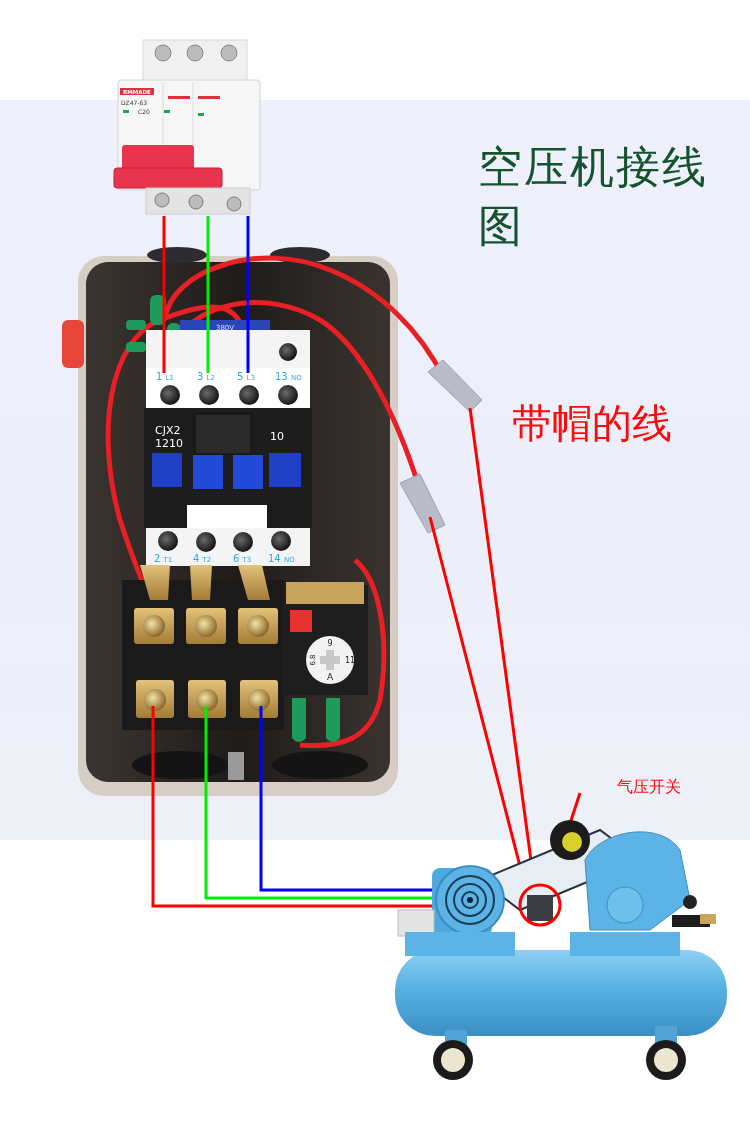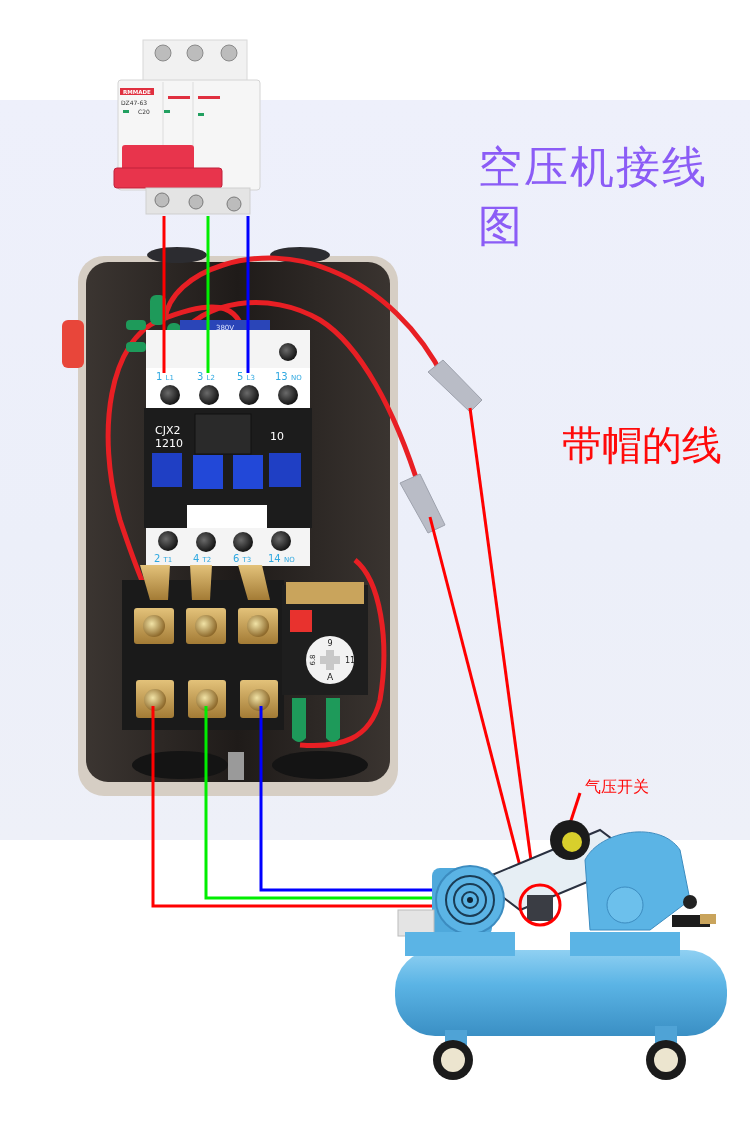--- a/index.html
+++ b/index.html
@@ -1,22 +1,22 @@
 <!DOCTYPE html>
 <html><head>
 <meta charset="utf-8">
 <style>
   html, body { margin: 0; padding: 0; }
   body { width: 750px; height: 1134px; position: relative; overflow: hidden; background: #ffffff; font-family: "DejaVu Sans", sans-serif; }
   #stage { position: absolute; left: 0; top: 0; width: 750px; height: 1134px; }
   .bg-band { position: absolute; left: 0; top: 100px; width: 750px; height: 740px;
     background: linear-gradient(180deg, #eef0fb 0%, #eceff9 60%, #eef0f8 100%); }
-  .title { position: absolute; left: 478px; top: 138px; font-size: 44px; color: #8b5cf6; letter-spacing: 2px; font-family: "DejaVu Sans", sans-serif; }
-  .note { position: absolute; left: 512px; top: 398px; font-size: 40px; color: #ff0a0a; line-height: 50px; text-align: right; width: 210px; font-family: "DejaVu Sans", sans-serif; margin-top: 22px; }
-  .label-switch { position: absolute; left: 585px; top: 777px; font-size: 16px; color: #ff0a0a; font-family: "DejaVu Sans", sans-serif; }
+  .title { position: absolute; left: 478px; top: 138px; font-size: 44px; color: #14532d; letter-spacing: 2px; font-family: "DejaVu Sans", sans-serif; }
+  .note { position: absolute; left: 512px; top: 398px; font-size: 40px; color: #ff0a0a; line-height: 50px; text-align: left; width: 210px; font-family: "DejaVu Sans", sans-serif; }
+  .label-switch { position: absolute; left: 617px; top: 777px; font-size: 16px; color: #ff0a0a; font-family: "DejaVu Sans", sans-serif; }
   svg text { font-family: "DejaVu Sans", sans-serif; }
 </style>
 </head>
 <body>
 
 <div id="stage">
   <div class="bg-band"></div>
 
   <svg width="750" height="1134" viewBox="0 0 750 1134" style="position:absolute;left:0;top:0;">
     <defs>

